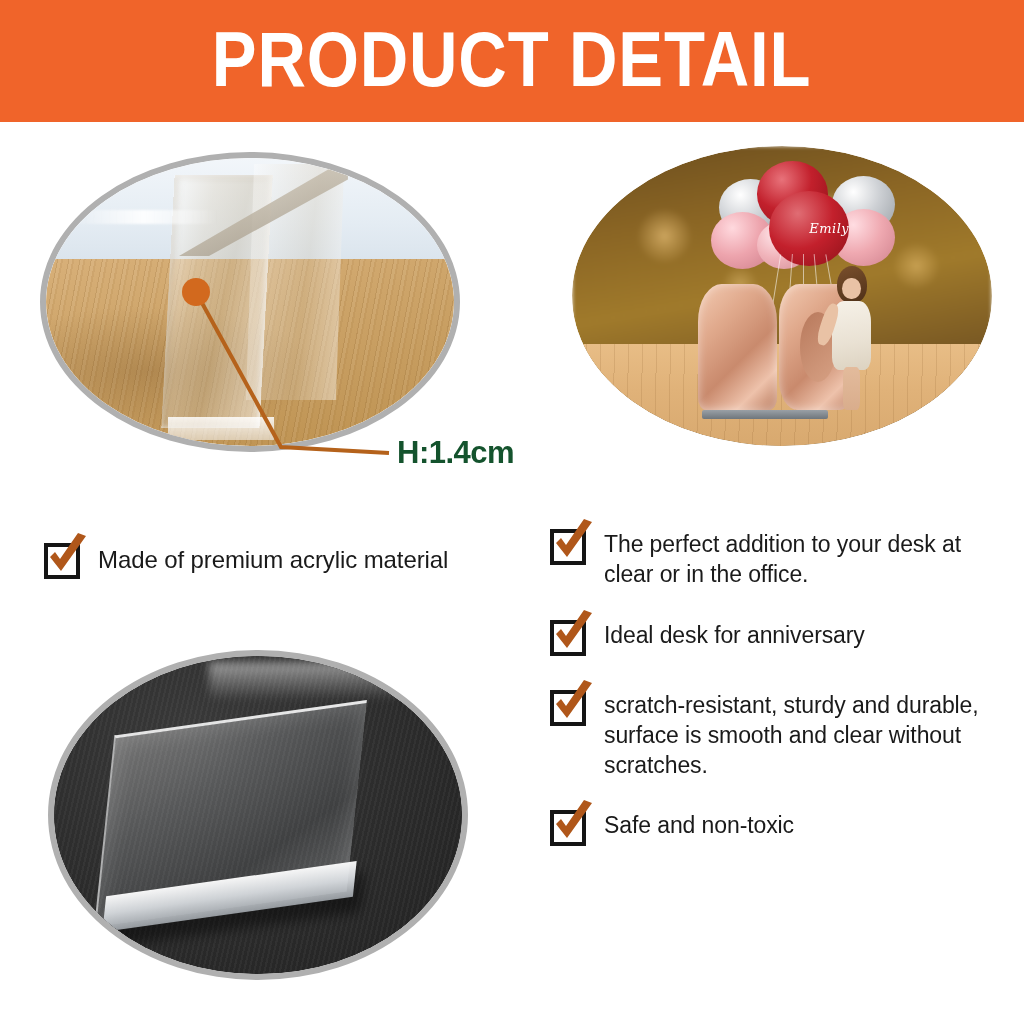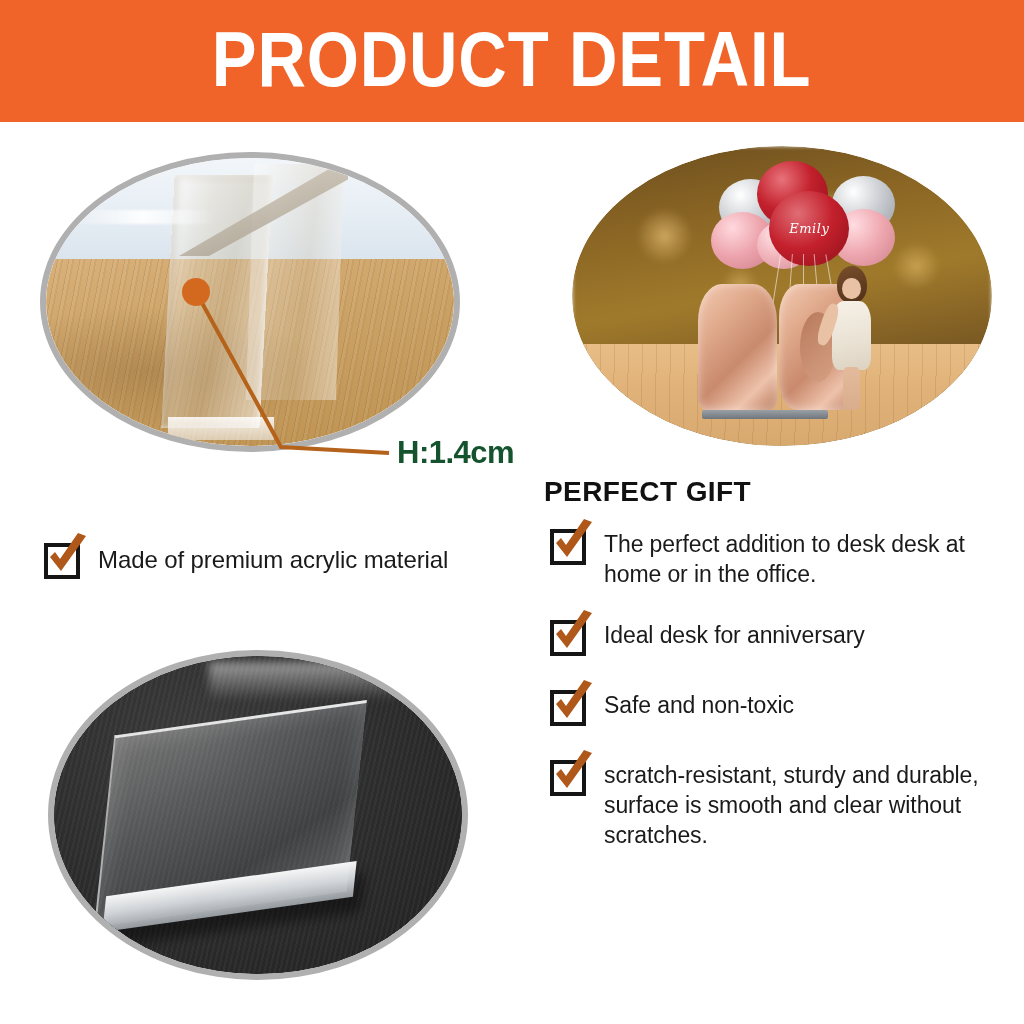--- a/index.html
+++ b/index.html
@@ -89,21 +89,21 @@
     background:
       repeating-linear-gradient(91deg,
         rgba(140,95,45,0.18) 0px, rgba(140,95,45,0.18) 1px,
         rgba(255,255,255,0.0) 1px, rgba(255,255,255,0.0) 14px),
       linear-gradient(180deg,#e8bd86 0%,#e0b279 45%,#d8a96f 100%);}
   .balloon{position:absolute;border-radius:50%;}
   .b-red1{left:44%;top:5%;width:17%;height:22%;
     background:radial-gradient(circle at 35% 28%, #e8727a 0%, #c2202c 45%, #8e1018 100%);}
   .b-red2{left:47%;top:15%;width:19%;height:25%;
     background:radial-gradient(circle at 36% 30%, #e06d74 0%, #c3202c 48%, #8d1119 100%);
-    display:flex;align-items:center;justify-content:center;}
+    display:flex;align-items:center;justify-content:flex-end;}
   .b-name{color:#fff;font-family:"DejaVu Serif", serif;font-style:italic;
     font-size:13px;letter-spacing:0.5px;transform:rotate(-6px);}
   .b-silver1{left:35%;top:11%;width:15%;height:19%;
     background:radial-gradient(circle at 34% 28%, #ffffff 0%, #cfd2d6 45%, #9aa0a6 100%);}
   .b-silver2{left:62%;top:10%;width:15%;height:19%;
     background:radial-gradient(circle at 34% 28%, #ffffff 0%, #cdd0d4 45%, #989ea4 100%);}
   .b-pink1{left:33%;top:22%;width:15%;height:19%;
     background:radial-gradient(circle at 34% 28%, #ffd9de 0%, #eda4ad 48%, #cd7d89 100%);}
   .b-pink2{left:62%;top:21%;width:15%;height:19%;
     background:radial-gradient(circle at 34% 28%, #ffdde2 0%, #efa9b1 48%, #cf818c 100%);}
@@ -283,60 +283,59 @@
       <div class="check-wrap">
         <div class="check-box"></div>
         <svg class="check-mark" viewBox="0 0 48 46">
           <path d="M8 24 L19 38 L44 3 L36 0 L18 26 L13 19 Z" fill="#b0571a"></path>
         </svg>
       </div>
       <div class="feature-text">Made of premium acrylic material</div>
     </div>
   </div>
 
-  <div class="section-heading" id="heading-gift">PERFECT GIFT</div>
 
   <div class="feature-list" id="list-gift">
 
     <div class="feature-item">
       <div class="check-wrap">
         <div class="check-box"></div>
         <svg class="check-mark" viewBox="0 0 48 46">
           <path d="M8 24 L19 38 L44 3 L36 0 L18 26 L13 19 Z" fill="#b0571a"></path>
         </svg>
       </div>
-      <div class="feature-text">The perfect addition to desk desk at home or in the office.</div>
+      <div class="feature-text">The perfect addition to your desk at clear or in the office.</div>
     </div>
 
 
     <div class="feature-item">
       <div class="check-wrap">
         <div class="check-box"></div>
         <svg class="check-mark" viewBox="0 0 48 46">
           <path d="M8 24 L19 38 L44 3 L36 0 L18 26 L13 19 Z" fill="#b0571a"></path>
         </svg>
       </div>
       <div class="feature-text">Ideal desk for anniversary</div>
     </div>
 
     <div class="feature-item">
       <div class="check-wrap">
         <div class="check-box"></div>
         <svg class="check-mark" viewBox="0 0 48 46">
           <path d="M8 24 L19 38 L44 3 L36 0 L18 26 L13 19 Z" fill="#b0571a"></path>
         </svg>
       </div>
+      <div class="feature-text">scratch-resistant, sturdy and durable, surface is smooth and clear without scratches.</div>
+    </div>
+
+    <div class="feature-item">
+      <div class="check-wrap">
+        <div class="check-box"></div>
+        <svg class="check-mark" viewBox="0 0 48 46">
+          <path d="M8 24 L19 38 L44 3 L36 0 L18 26 L13 19 Z" fill="#b0571a"></path>
+        </svg>
+      </div>
       <div class="feature-text">Safe and non-toxic</div>
     </div>
 
-    <div class="feature-item">
-      <div class="check-wrap">
-        <div class="check-box"></div>
-        <svg class="check-mark" viewBox="0 0 48 46">
-          <path d="M8 24 L19 38 L44 3 L36 0 L18 26 L13 19 Z" fill="#b0571a"></path>
-        </svg>
-      </div>
-      <div class="feature-text">scratch-resistant, sturdy and durable, surface is smooth and clear without scratches.</div>
-    </div>
-
   </div>
 
 </div>
 
 </body></html>

